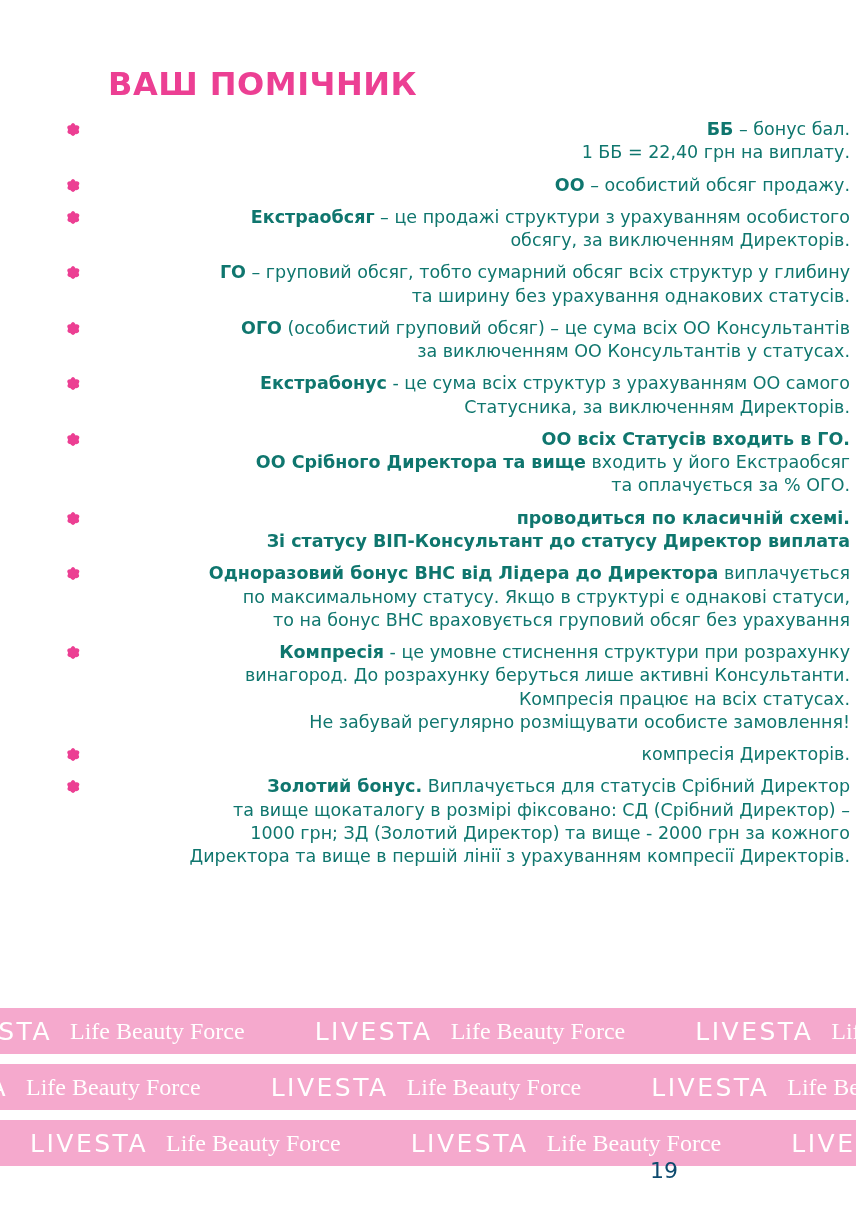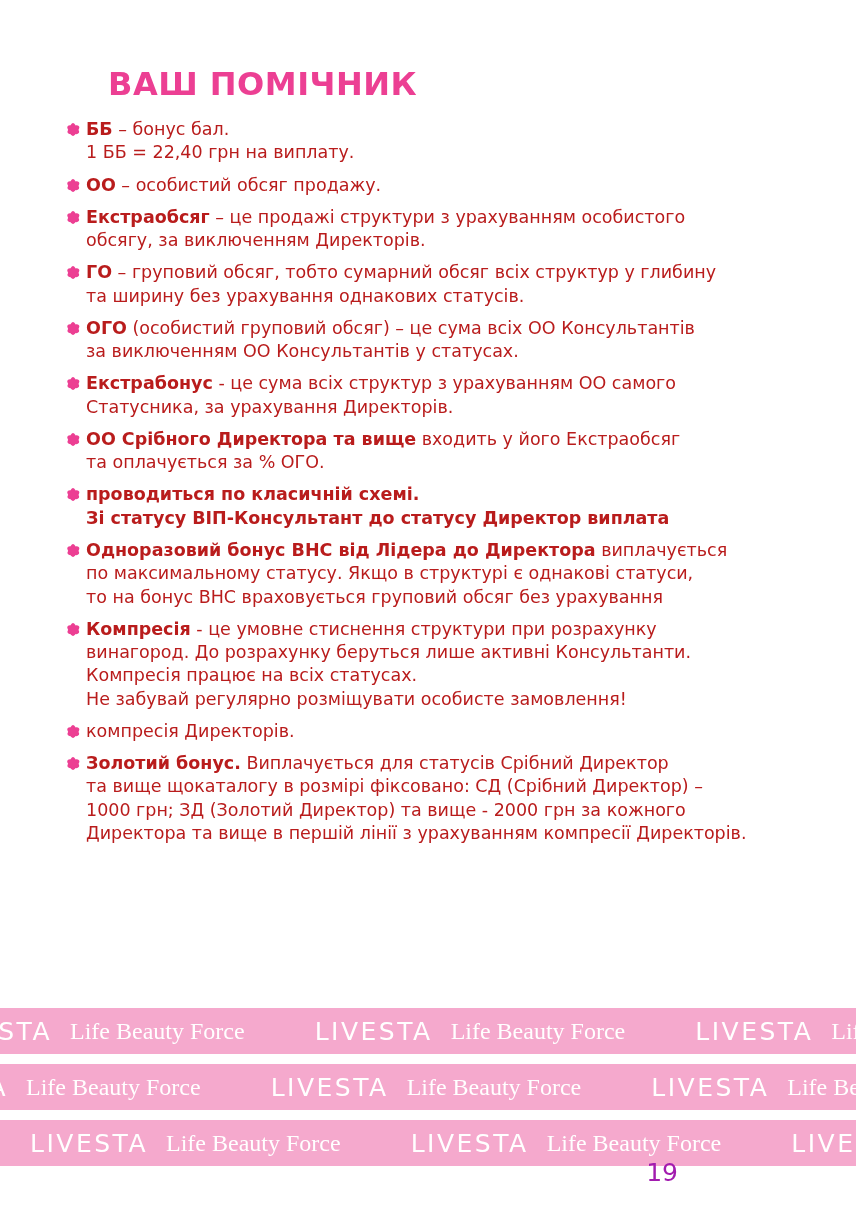--- a/index.html
+++ b/index.html
@@ -61,21 +61,22 @@
     height: 13px;
     background: #ec3f93;
     border-radius: 50%;
   }
   .flower i:nth-child(2) { transform: rotate(60deg); }
   .flower i:nth-child(3) { transform: rotate(120deg); }
   .item-text {
     flex: 1 1 auto;
     font-size: 17.5px;
     line-height: 1.33;
-    color: #b91c1c;
+    color: #0f766e;
+    text-align: right;
   }
   .item-text b {
     font-weight: bold;
   }
   .footer-band {
     position: absolute;
     left: 0;
     width: 856px;
     height: 46px;
     background: #f5a9cd;
@@ -106,22 +107,22 @@
     margin-right: 70px;
     font-family: Liberation Serif, serif;
   }
   .band1 .band-row { left: -66px; }
   .band2 .band-row { left: -110px; }
   .band3 .band-row { left: 30px; }
   .page-number {
     position: absolute;
     right: 42px;
     top: 1158px;
-    font-size: 25px;
-    color: #a21caf;
+    font-size: 22px;
+    color: #0c4a6e;
     font-family: "DejaVu Sans", "Liberation Sans", sans-serif;
   }
 </style>
 </head>
 <body>
 
 <div class="page">
 
   <h1 class="page-title">ВАШ ПОМІЧНИК</h1>
 
@@ -193,32 +194,33 @@
       <div class="item">
         <div class="bullet">
           <span class="flower">
             <i></i>
             <i></i>
             <i></i>
           </span>
         </div>
         <div class="item-text">
           <div><b>Екстрабонус</b><span> - це сума всіх структур з урахуванням ОО самого</span></div>
-          <div><span>Статусника, за урахування Директорів.</span></div>
-        </div>
-      </div>
-      <div class="item">
-        <div class="bullet">
-          <span class="flower">
-            <i></i>
-            <i></i>
-            <i></i>
-          </span>
-        </div>
-        <div class="item-text">
+          <div><span>Статусника, за виключенням Директорів.</span></div>
+        </div>
+      </div>
+      <div class="item">
+        <div class="bullet">
+          <span class="flower">
+            <i></i>
+            <i></i>
+            <i></i>
+          </span>
+        </div>
+        <div class="item-text">
+          <div><b>ОО всіх Статусів входить в ГО.</b></div>
           <div><b>ОО Срібного Директора та вище</b><span> входить у його Екстраобсяг</span></div>
           <div><span>та оплачується за % ОГО.</span></div>
         </div>
       </div>
       <div class="item">
         <div class="bullet">
           <span class="flower">
             <i></i>
             <i></i>
             <i></i>

